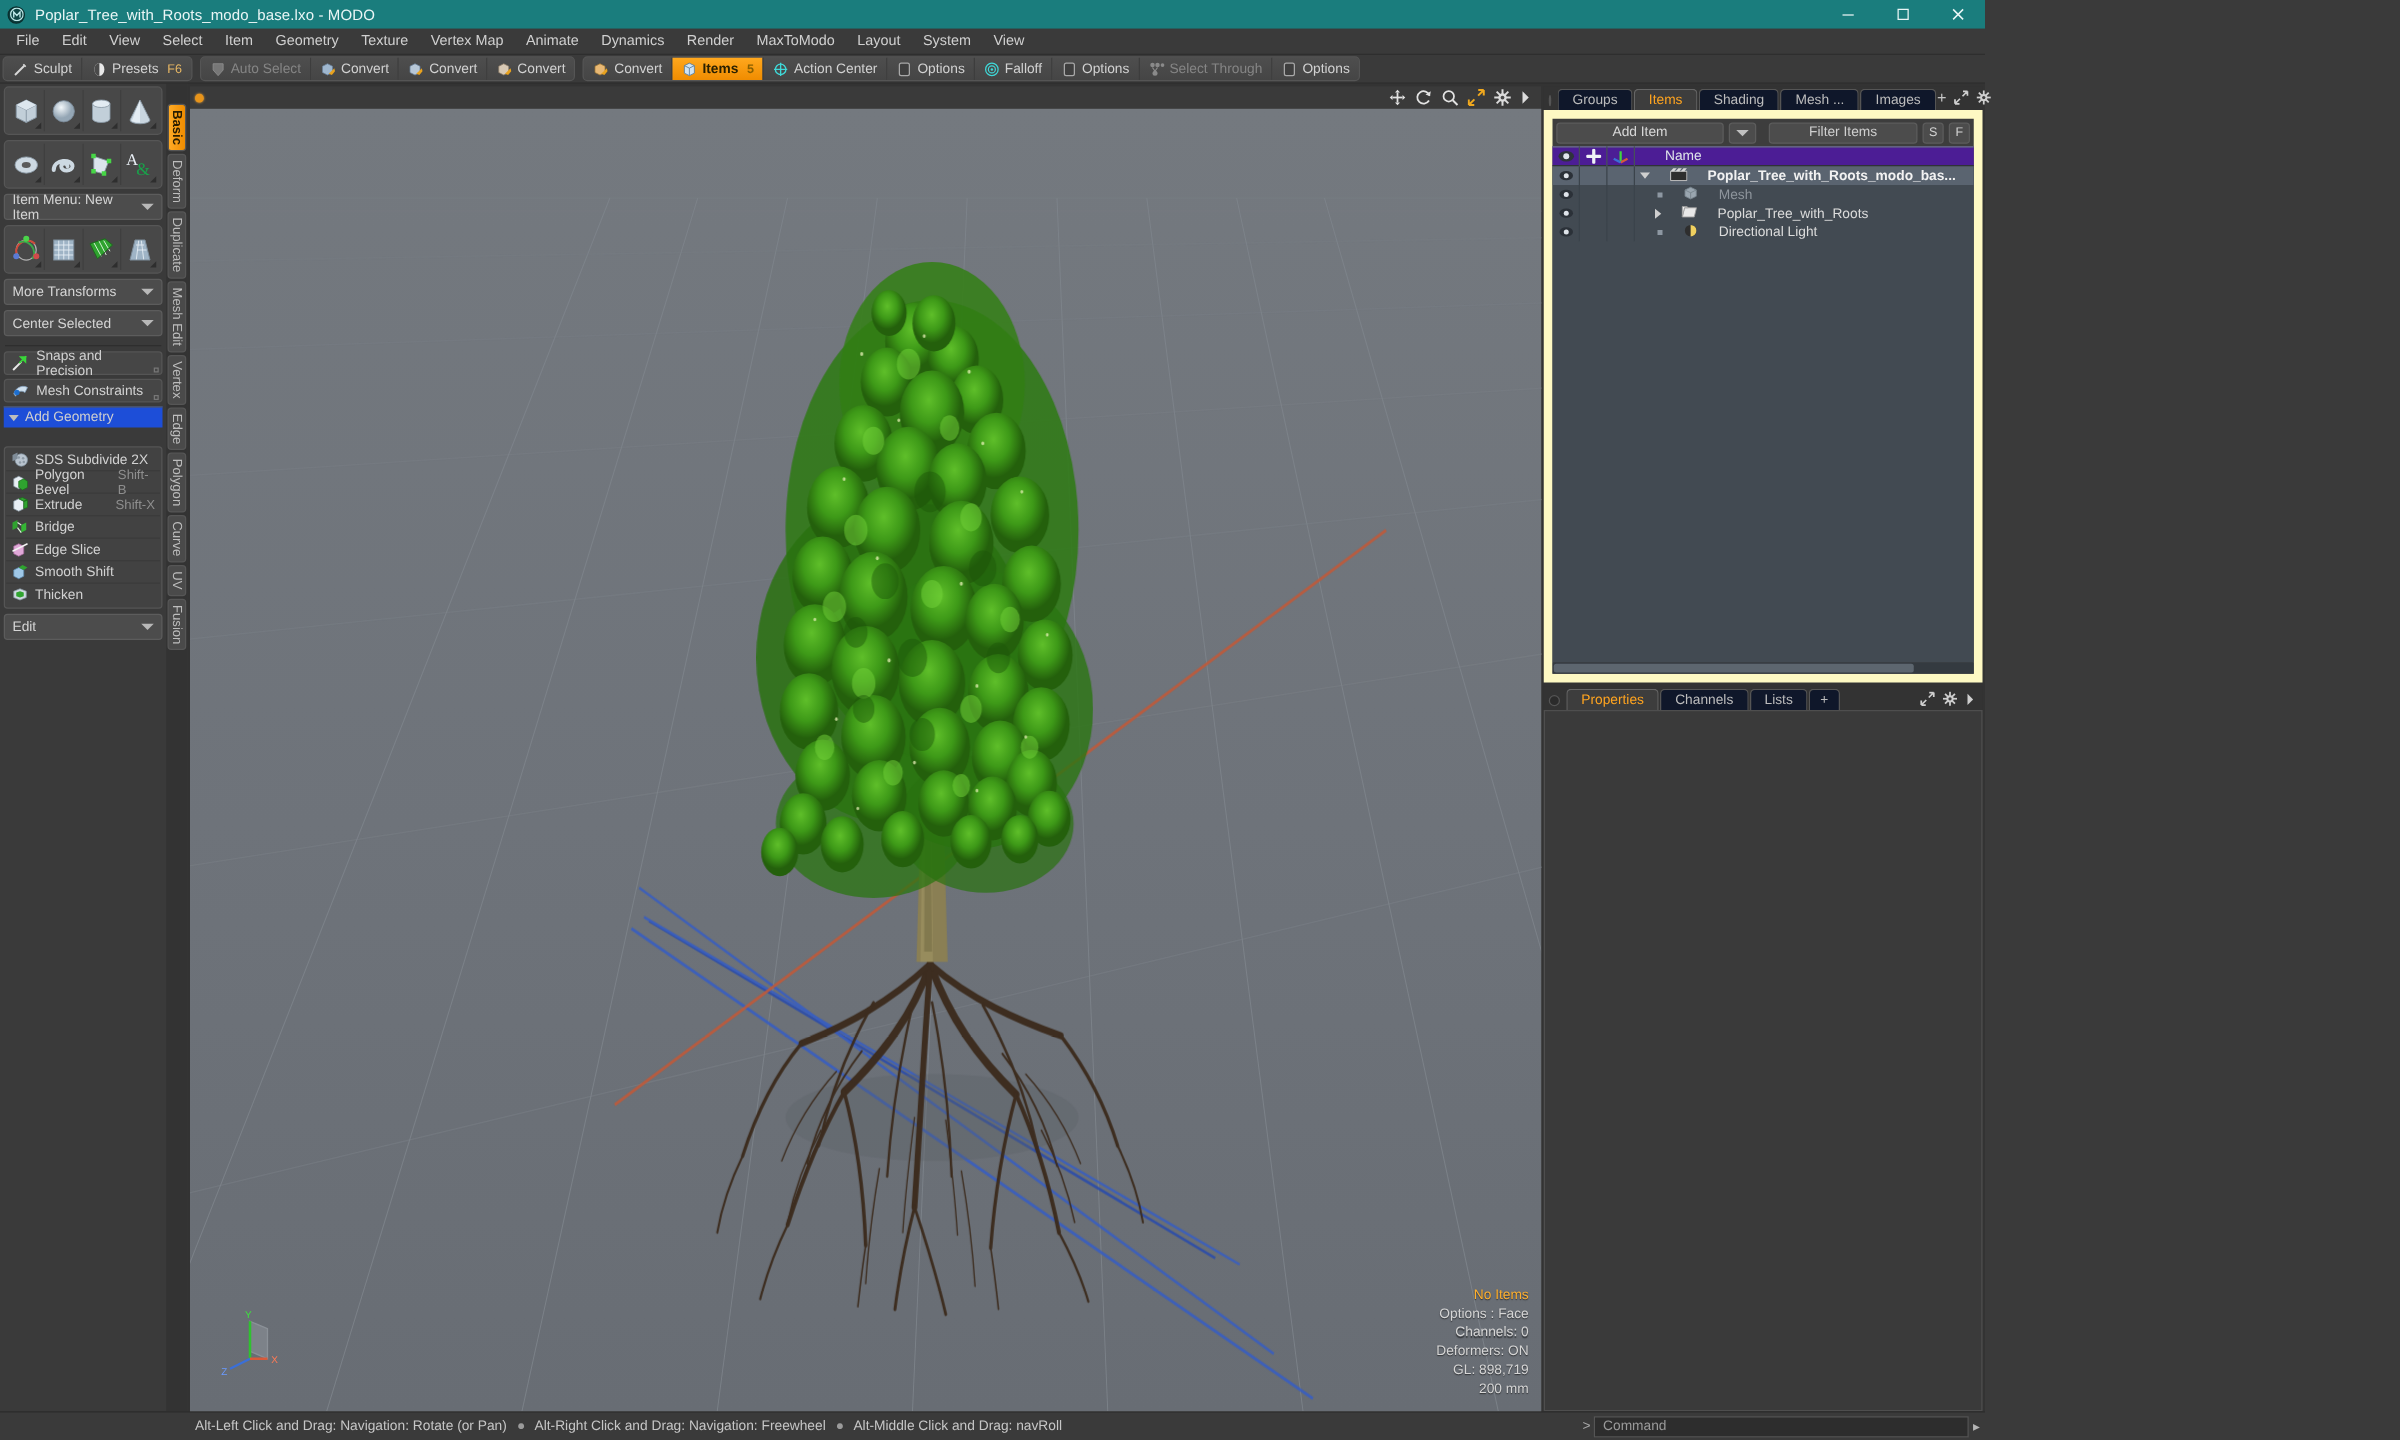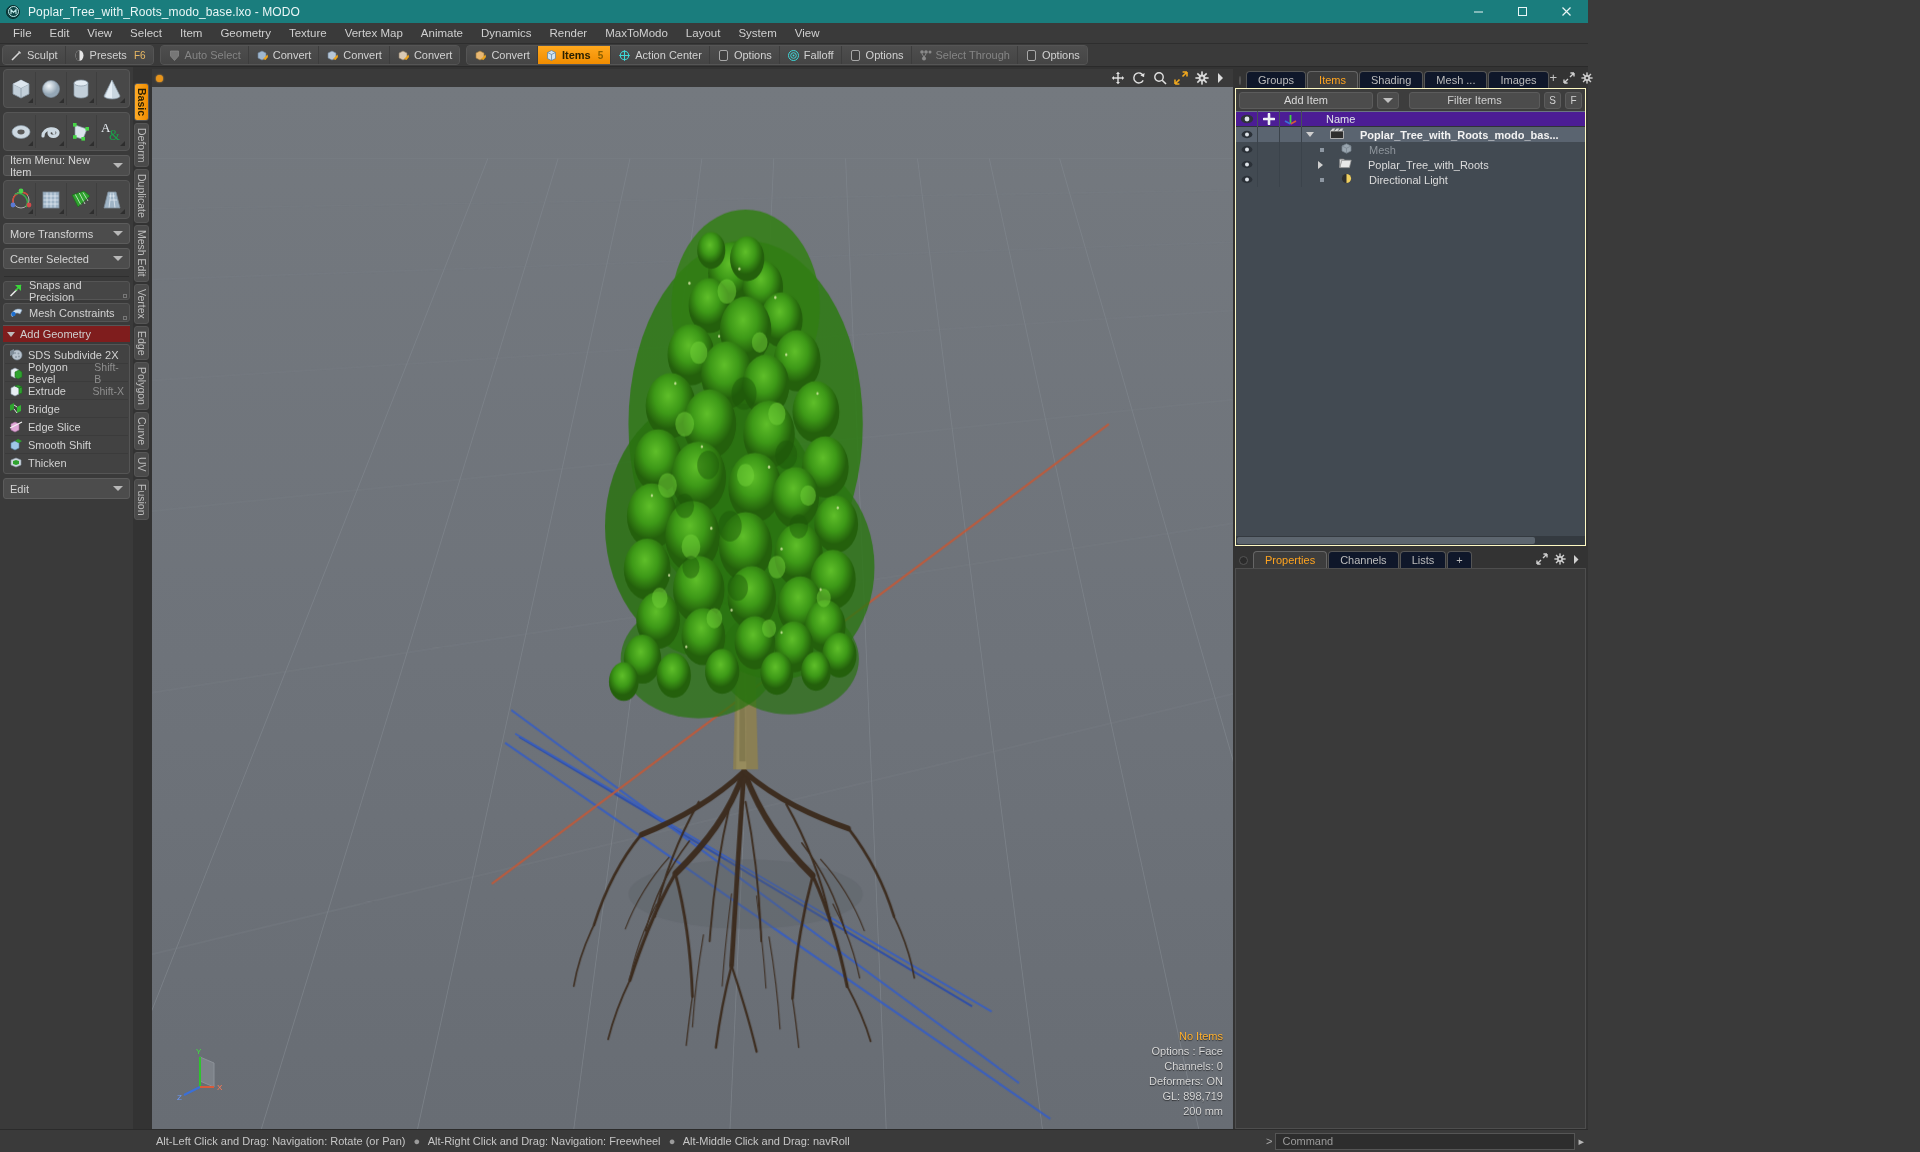--- a/index.html
+++ b/index.html
@@ -93,22 +93,22 @@
   }
   .lsep { height: 1px; background: #2e2e2e; margin: 3px 1px 4px 1px; }
   .lrow {
     height: 19px; background: #464646; border: 1px solid #555; border-radius: 3px;
     display: flex; align-items: center; padding: 0 5px; font-size: 11px; color: #d2d2d2;
     margin-bottom: 3px; position: relative;
   }
   .lrow .ic16 { width: 15px; height: 15px; margin-right: 5px; flex: 0 0 15px; }
   .lrow .corner { position: absolute; right: 2px; bottom: 1px; width: 4px; height: 4px; border: 1px solid #777; }
   .section-hdr {
-    height: 17px; background: #7f1d1d; display: flex; align-items: center;
-    font-size: 11px; color: #cfcfcf; padding-left: 4px; margin-bottom: 2px;
+    height: 17px; background: #1d4ed8; display: flex; align-items: center;
+    font-size: 11px; color: #cfcfcf; padding-left: 4px; margin-bottom: 15px;
     border-top: 1px solid #565656;
   }
   .section-hdr .tri {
     width: 0; height: 0; margin-right: 5px;
     border-left: 4.5px solid transparent; border-right: 4.5px solid transparent;
     border-top: 5px solid #bdbdbd;
   }
   .glist { background: #424242; border: 1px solid #555; border-radius: 3px; padding: 1px; }
   .grow {
     height: 18px; display: flex; align-items: center; padding: 0 4px;
@@ -168,21 +168,21 @@
   .tabdot { width: 9px; height: 9px; border-radius: 50%; background: #2b2b2b; border: 1px solid #555; margin: 0 4px 3px 0; }
   .ptab {
     height: 17px; padding: 0 11px; font-size: 11px; color: #bcbcbc;
     background: #0f172a; border: 1px solid #555; border-bottom: none;
     border-radius: 4px 4px 0 0; display: flex; align-items: center; white-space: nowrap;
   }
   .ptab.active { background: #3d3d3d; color: #ffa41f; border-color: #666; }
   .tabstrip .right { margin-left: auto; display: flex; align-items: center; gap: 6px; padding: 0 6px 3px 0; color: #c5c5c5; }
   .tabstrip .right svg { display: block; }
 
-  .panelbody { background: #3d3d3d; border: 1px solid #fef9c3; display: flex; flex-direction: column; min-height: 0; }
+  .panelbody { background: #3d3d3d; border: 7px solid #fef9c3; display: flex; flex-direction: column; min-height: 0; }
   .itemtools { height: 22px; flex: 0 0 22px; display: flex; align-items: center; gap: 4px; padding: 2px 3px; }
   .additem {
     flex: 0 0 auto; width: 134px; height: 17px; background: #4c4c4c; border: 1px solid #5c5c5c;
     border-radius: 3px; font-size: 11px; color: #d8d8d8; display: flex; align-items: center; justify-content: center;
   }
   .additem-caret {
     width: 22px; height: 17px; background: #4c4c4c; border: 1px solid #5c5c5c; border-radius: 3px;
     display: flex; align-items: center; justify-content: center;
   }
   .additem-caret i { width:0;height:0;border-left:5px solid transparent;border-right:5px solid transparent;border-top:5px solid #c0c0c0; display:block; }

